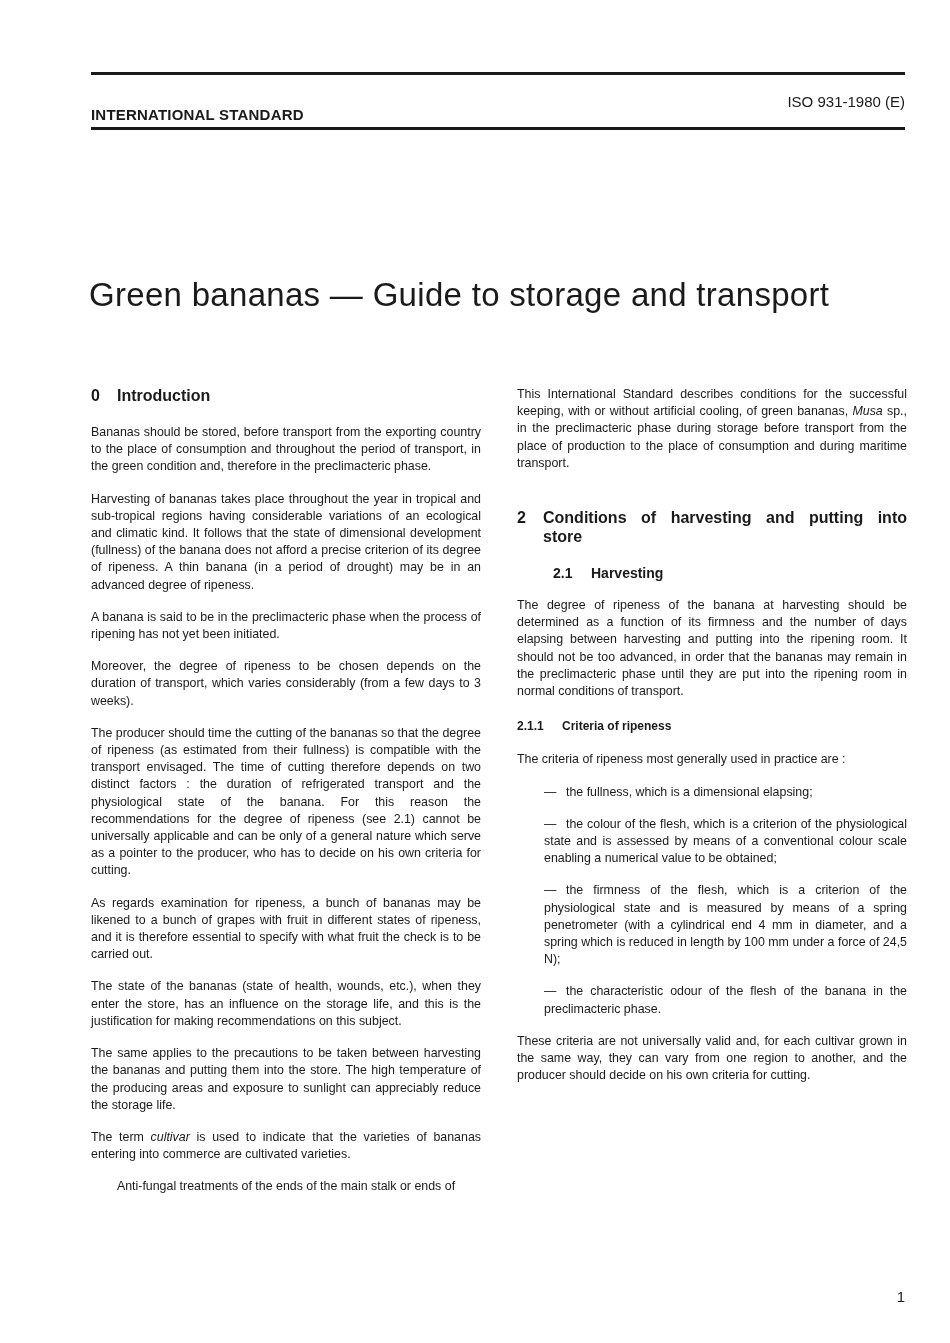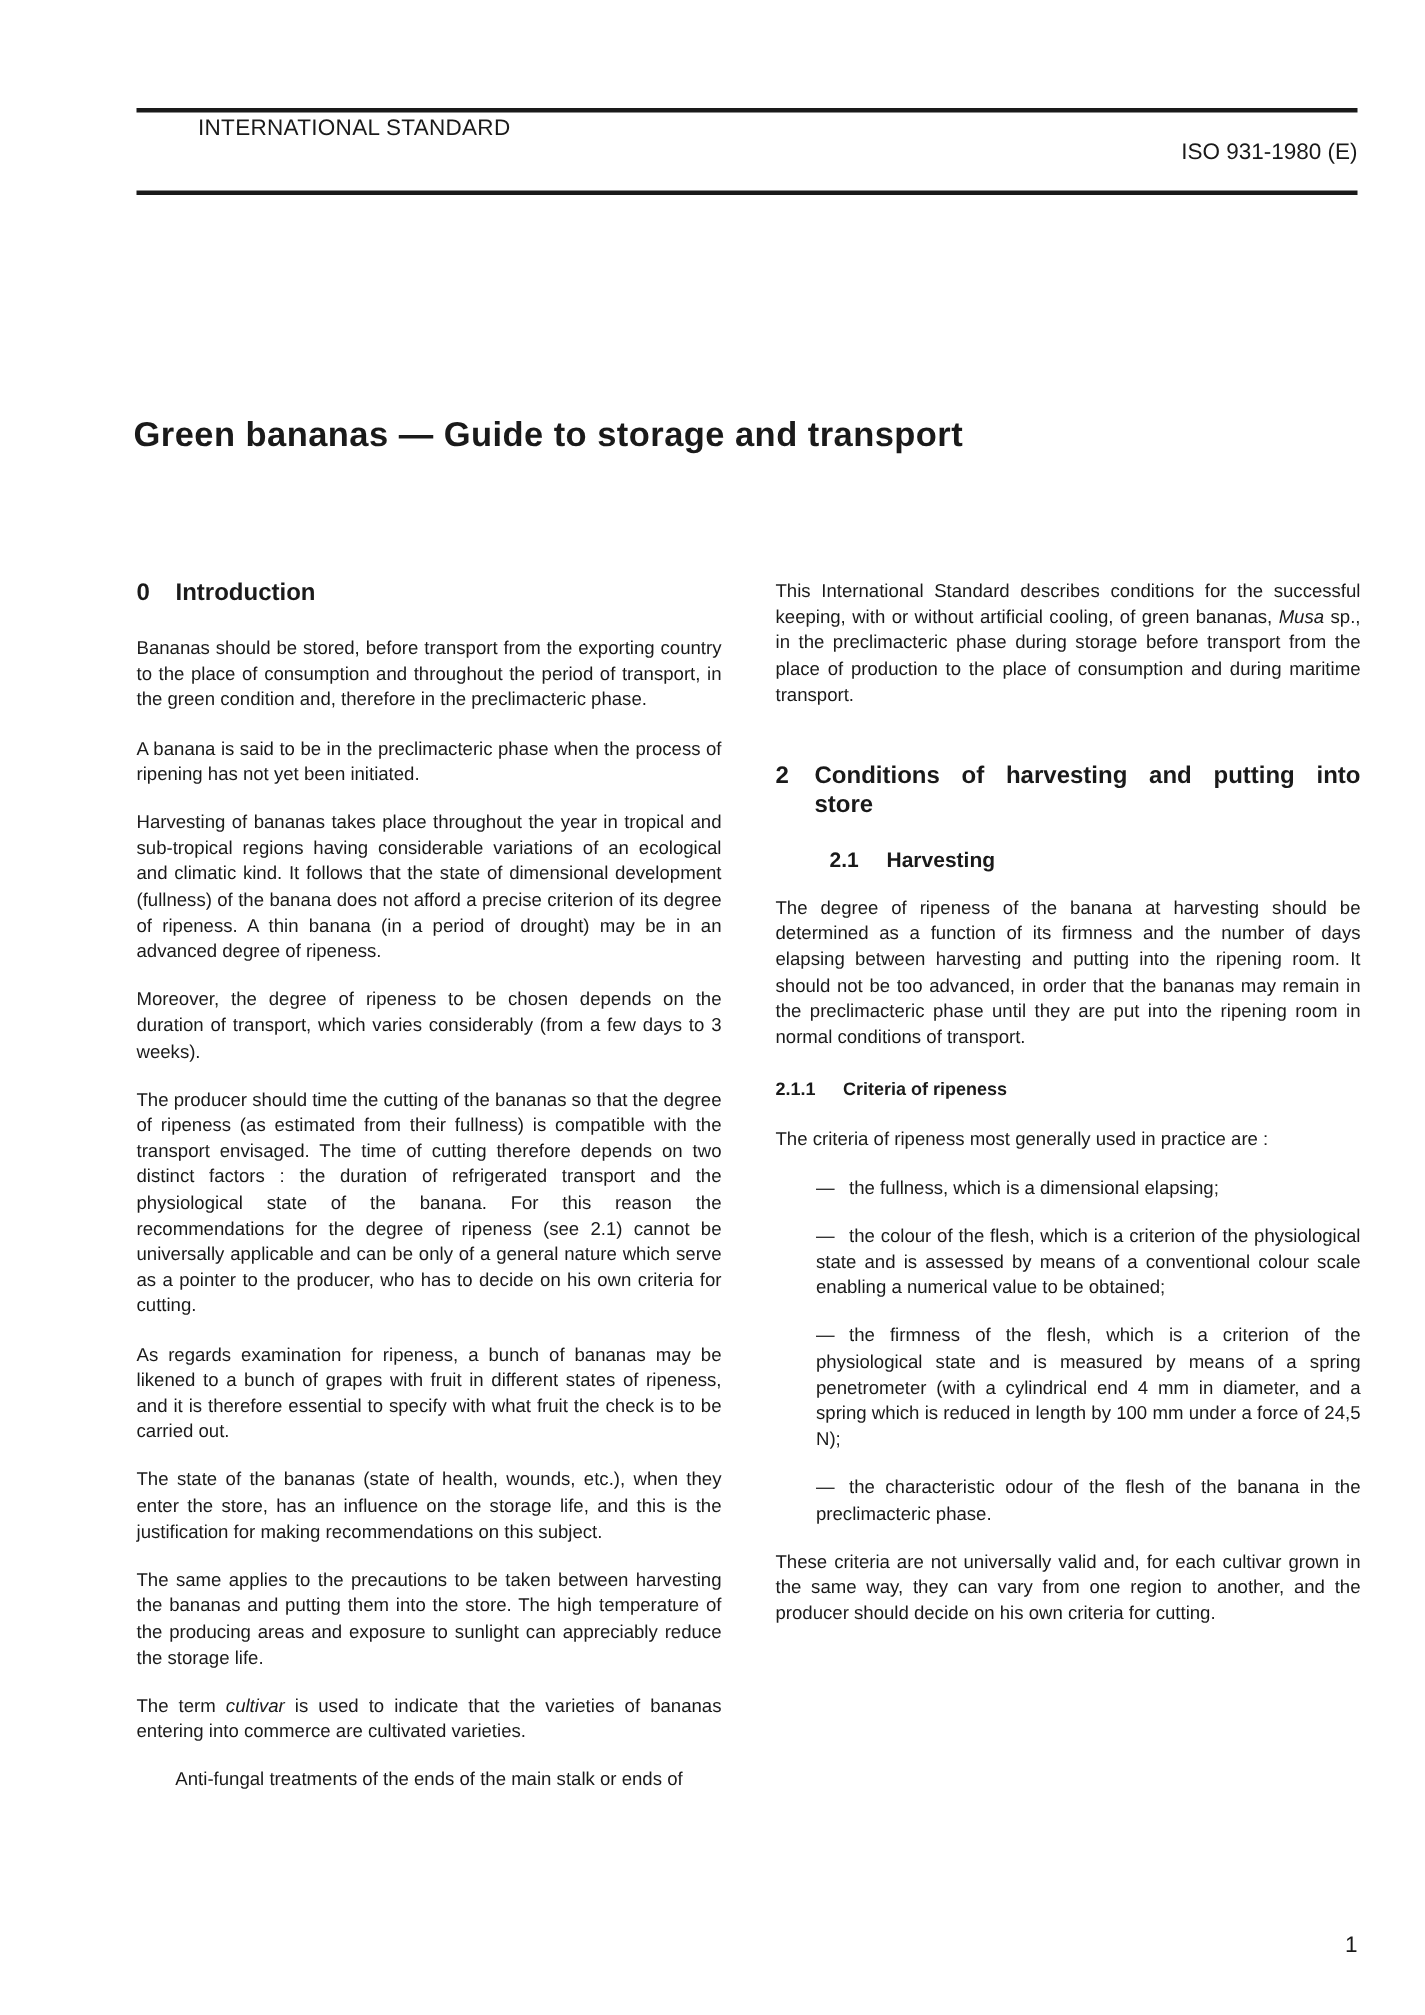--- a/index.html
+++ b/index.html
@@ -1,23 +1,23 @@
 <!DOCTYPE html>
 <html><head>
 <meta charset="utf-8">
 <style>
   html, body { margin: 0; padding: 0; background: #ffffff; }
   body { width: 950px; height: 1343px; position: relative; overflow: hidden;
          font-family: "Liberation Sans", sans-serif; color: #1a1a1a; }
   .rule { position: absolute; left: 91px; width: 814px; height: 3px; background: #1a1a1a; }
   .rule.top { top: 72px; }
   .rule.bottom { top: 127px; }
-  .hdr-left { position: absolute; left: 91px; top: 77px; font-size: 15px; font-weight: normal; letter-spacing: 0.2px; margin-left: 41px; }
+  .hdr-left { position: absolute; left: 91px; top: 106px; font-size: 15px; font-weight: bold; letter-spacing: 0.2px; }
   .hdr-right { position: absolute; right: 45px; top: 93px; font-size: 15px; font-weight: normal; }
-  .title { position: absolute; left: 89px; top: 276px; font-size: 23px; font-weight: bold; letter-spacing: 0.3px; }
+  .title { position: absolute; left: 89px; top: 276px; font-size: 33px; font-weight: normal; letter-spacing: 0.3px; }
   .col { position: absolute; top: 386px; width: 390px; font-size: 12.4px; line-height: 17.2px; }
   .col.left { left: 91px; }
   .col.right { left: 517px; }
   .col p { margin: 0 0 15px 0; text-align: justify; }
   .h1 { font-size: 16px; font-weight: bold; margin: 0 0 19px 0; line-height: 19px; }
   .h1 .num { display: inline-block; width: 26px; }
   .h2 { font-size: 14px; font-weight: bold; margin: 0 0 15px 0; line-height: 17px; }
   .h2 .num { display: inline-block; width: 38px; margin-left: 36px; }
   .h3 { font-size: 12px; font-weight: bold; margin: 0 0 16px 0; }
   .h3 .num { display: inline-block; width: 45px; }
@@ -34,22 +34,22 @@
 <div class="hdr-right">ISO 931-1980 (E)</div>
 <div class="rule bottom"></div>
 
 <h1 class="title" style="margin:0;">Green bananas — Guide to storage and transport</h1>
 
 <div class="col left">
   <div class="h1">
     <span class="num">0</span><span>Introduction</span>
   </div>
   <p>Bananas should be stored, before transport from the exporting country to the place of consumption and throughout the period of transport, in the green condition and, therefore in the preclimacteric phase.</p>
+  <p>Harvesting of bananas takes place throughout the year in tropical and sub-tropical regions having considerable variations of an ecological and climatic kind. It follows that the state of dimensional development (fullness) of the banana does not afford a precise criterion of its degree of ripeness. A thin banana (in a period of drought) may be in an advanced degree of ripeness.</p>
   <p>A banana is said to be in the preclimacteric phase when the process of ripening has not yet been initiated.</p>
-  <p>Harvesting of bananas takes place throughout the year in tropical and sub-tropical regions having considerable variations of an ecological and climatic kind. It follows that the state of dimensional development (fullness) of the banana does not afford a precise criterion of its degree of ripeness. A thin banana (in a period of drought) may be in an advanced degree of ripeness.</p>
   <p>Moreover, the degree of ripeness to be chosen depends on the duration of transport, which varies considerably (from a few days to 3 weeks).</p>
   <p>The producer should time the cutting of the bananas so that the degree of ripeness (as estimated from their fullness) is compatible with the transport envisaged. The time of cutting therefore depends on two distinct factors : the duration of refrigerated transport and the physiological state of the banana. For this reason the recommendations for the degree of ripeness (see 2.1) cannot be universally applicable and can be only of a general nature which serve as a pointer to the producer, who has to decide on his own criteria for cutting.</p>
   <p>As regards examination for ripeness, a bunch of bananas may be likened to a bunch of grapes with fruit in different states of ripeness, and it is therefore essential to specify with what fruit the check is to be carried out.</p>
   <p>The state of the bananas (state of health, wounds, etc.), when they enter the store, has an influence on the storage life, and this is the justification for making recommendations on this subject.</p>
   <p>The same applies to the precautions to be taken between harvesting the bananas and putting them into the store. The high temperature of the producing areas and exposure to sunlight can appreciably reduce the storage life.</p>
   <p><span>The term </span><em>cultivar</em><span> is used to indicate that the varieties of bananas entering into commerce are cultivated varieties.</span></p>
   <p style="text-align:center;">Anti-fungal treatments of the ends of the main stalk or ends of</p>
 </div>
 
 <div class="col right">

